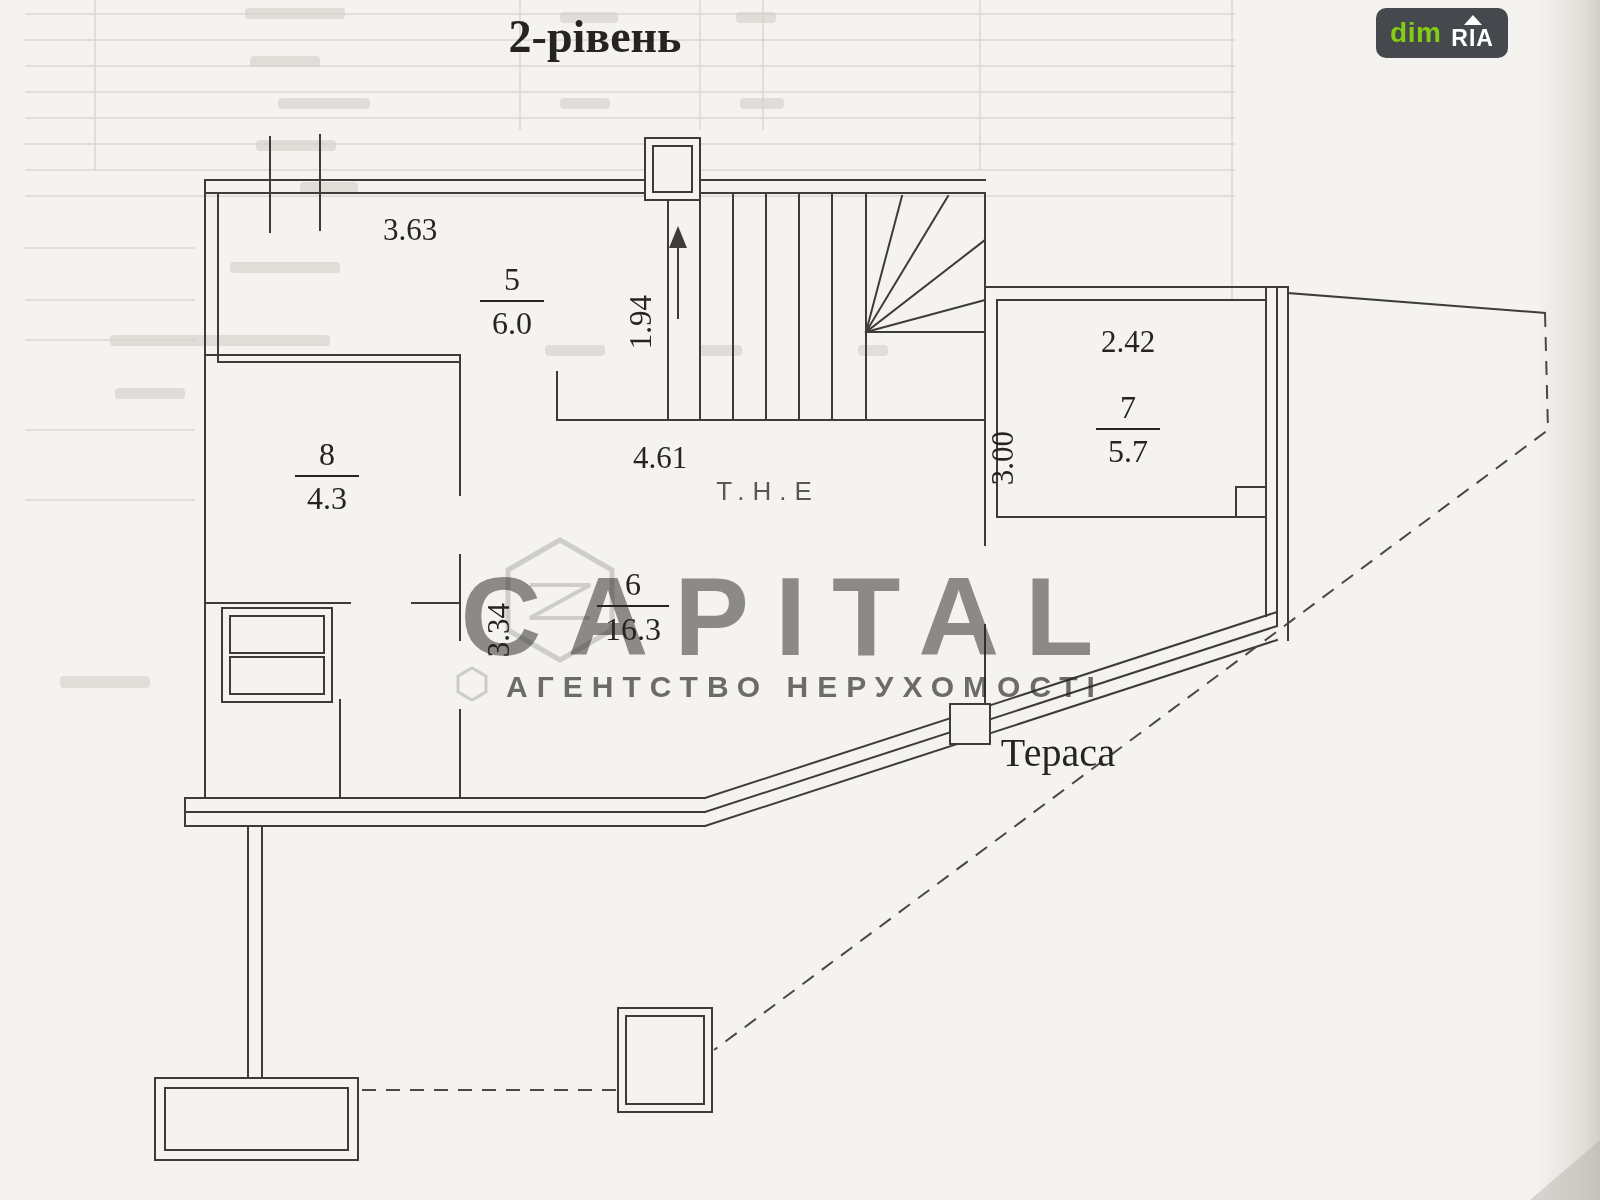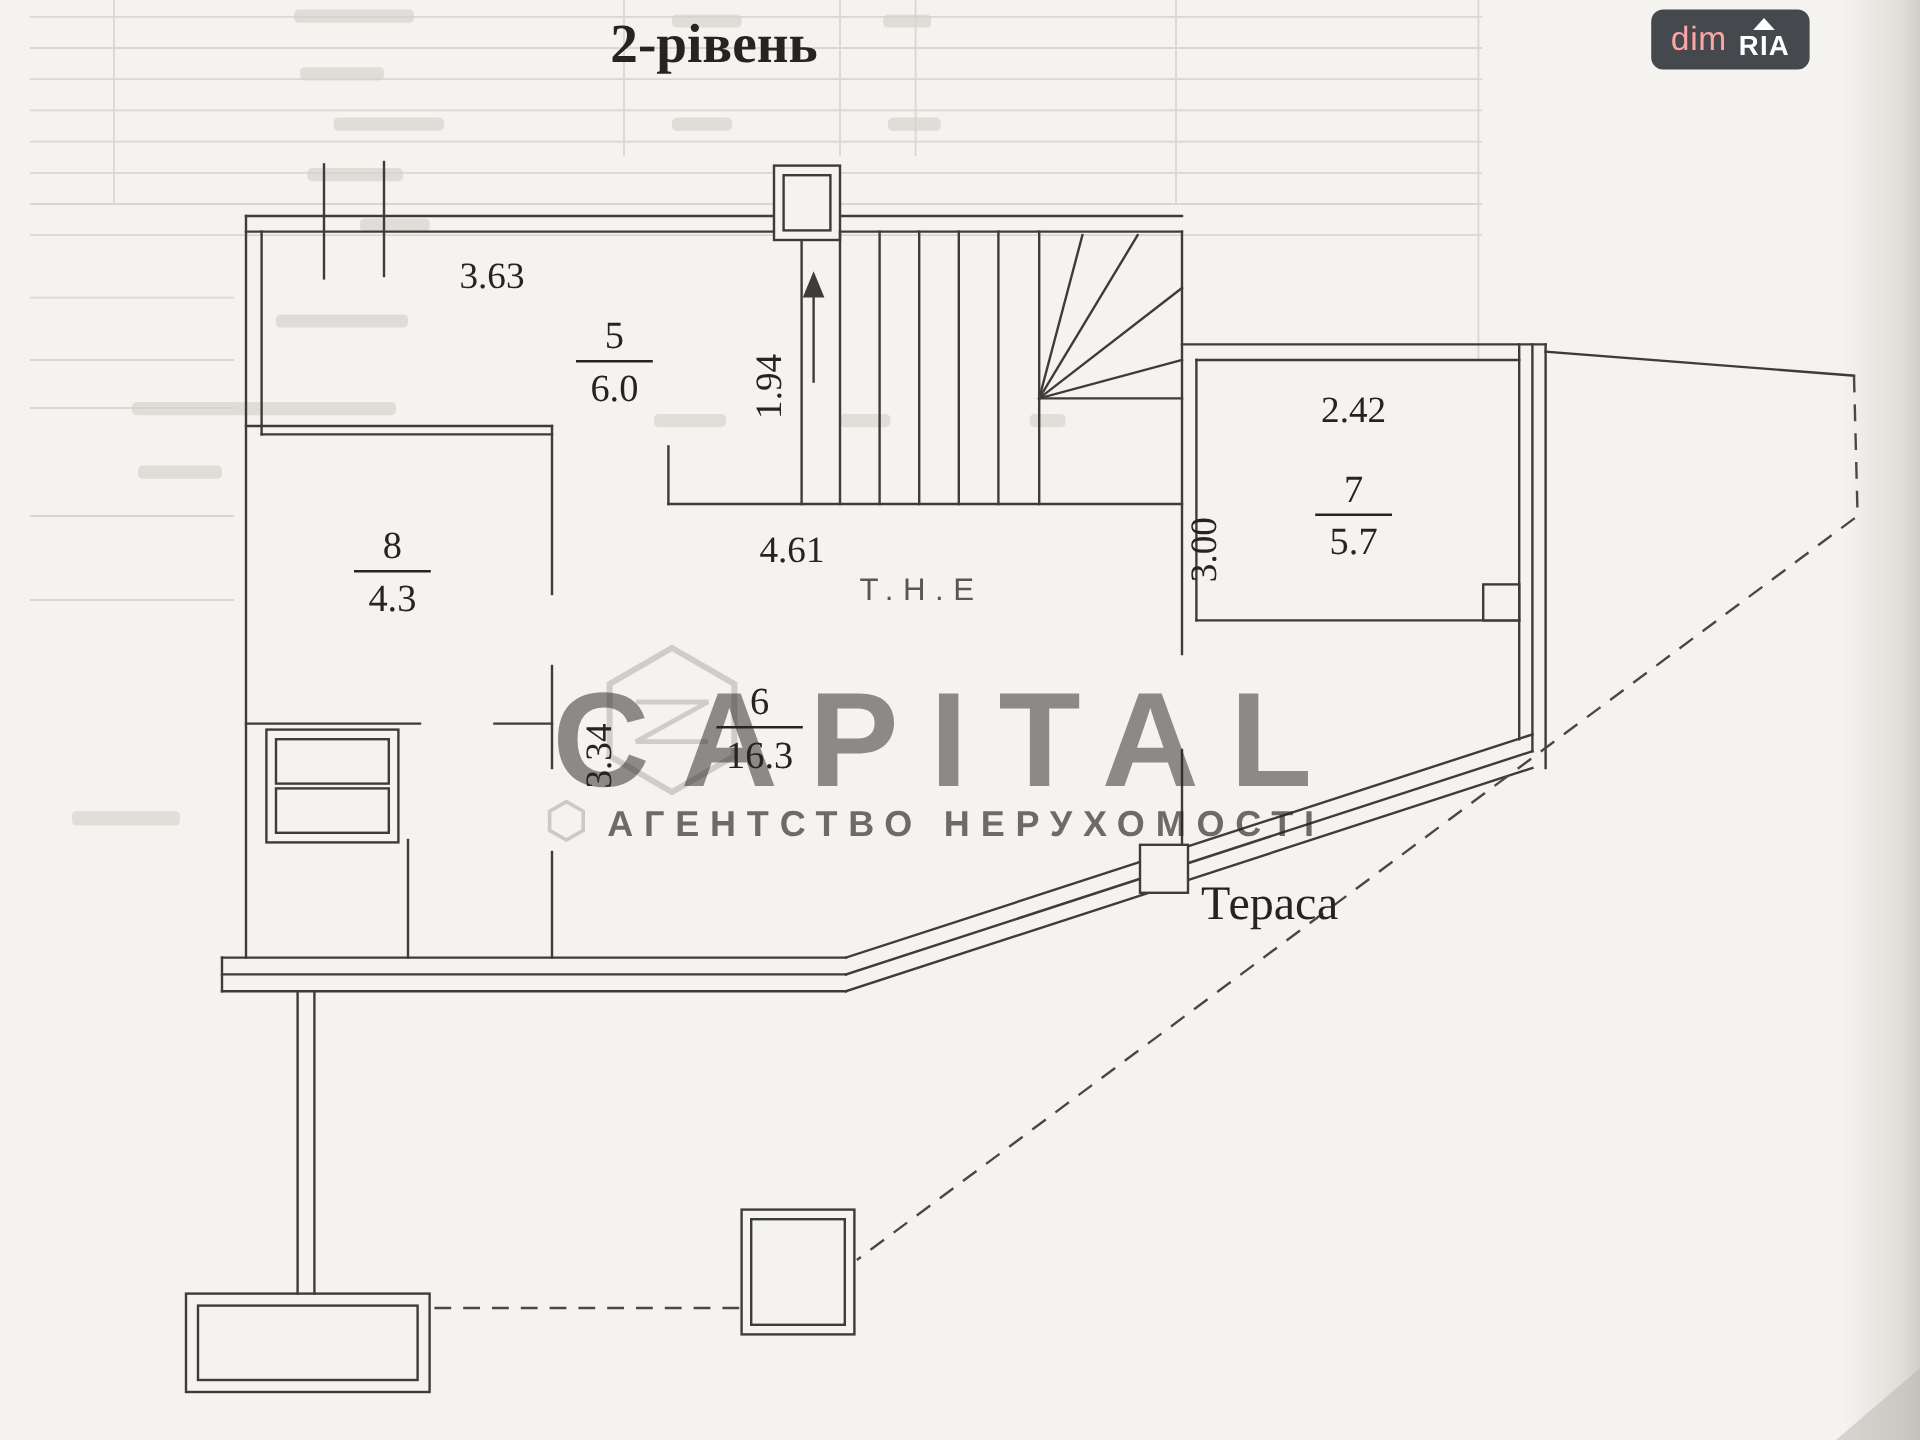--- a/index.html
+++ b/index.html
@@ -7,21 +7,21 @@
     position:relative;width:1600px;height:1200px;overflow:hidden;
     background:linear-gradient(90deg,#f4f3f0 0%,#f4f3f0 96%,#e0ded8 99%,#d2cfc9 100%);
     font-family:"Liberation Serif", serif;
   }
   svg{position:absolute;inset:0;display:block;}
   .brand{
     position:absolute;top:8px;right:92px;width:132px;height:50px;
     background:#45484c;border-radius:10px;display:flex;align-items:center;
     justify-content:center;gap:10px;font-family:"Liberation Sans",sans-serif;
   }
-  .brand .dim{color:#fca5a5;font-size:28px;font-weight:400;letter-spacing:.5px;}
+  .brand .dim{color:#84cc16;font-size:28px;font-weight:700;letter-spacing:.5px;}
   .brand .ria-wrap{position:relative;display:inline-block;padding-top:10px;}
   .brand .ria-wrap .roof{
     position:absolute;top:0;left:50%;transform:translateX(-50%);
     width:0;height:0;border-left:9px solid transparent;border-right:9px solid transparent;
     border-bottom:10px solid #ffffff;
   }
   .brand .ria-wrap b{color:#ffffff;font-size:23px;font-weight:700;letter-spacing:1px;}
   text{fill:#262420;}
 </style>
 </head>

